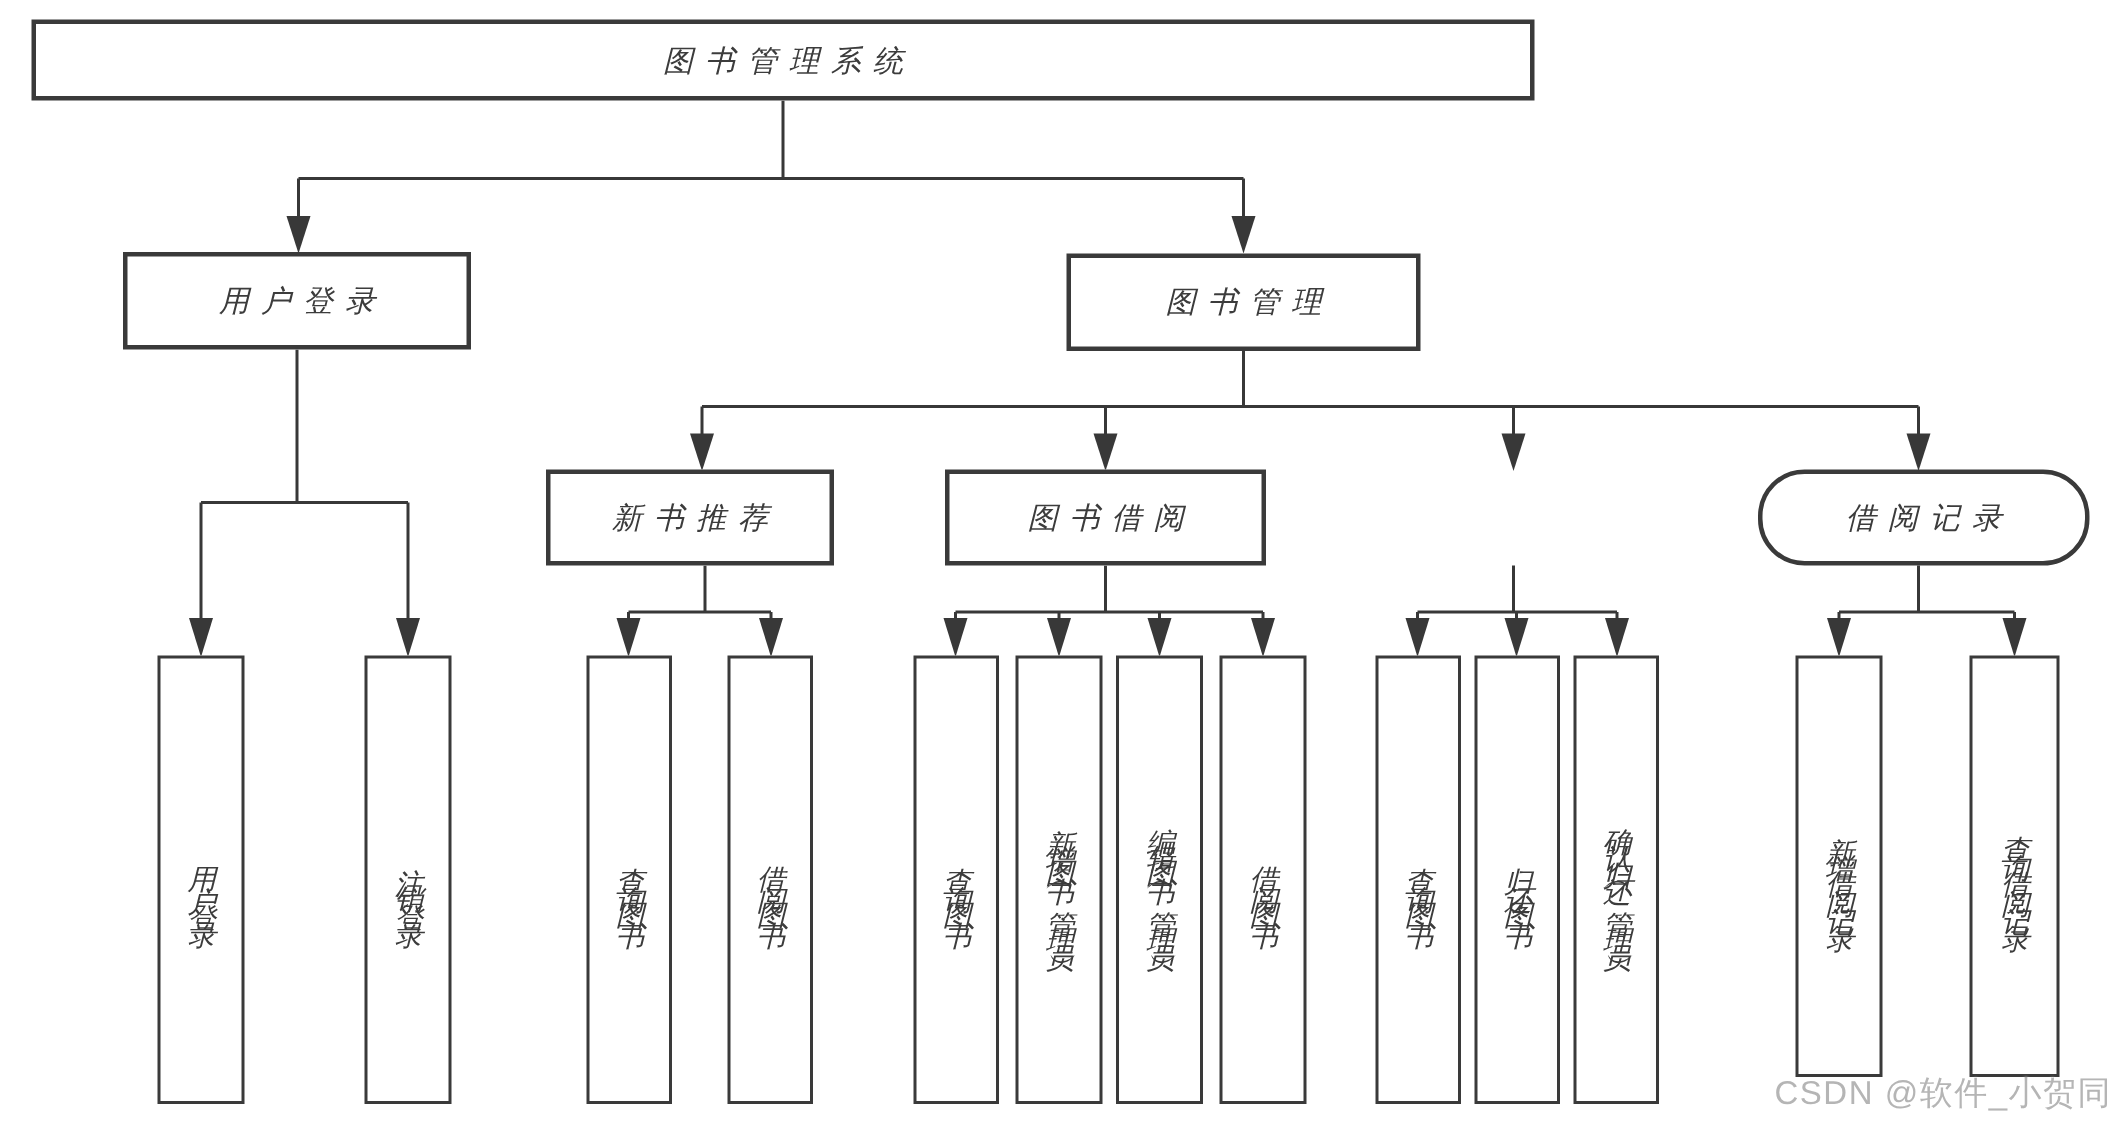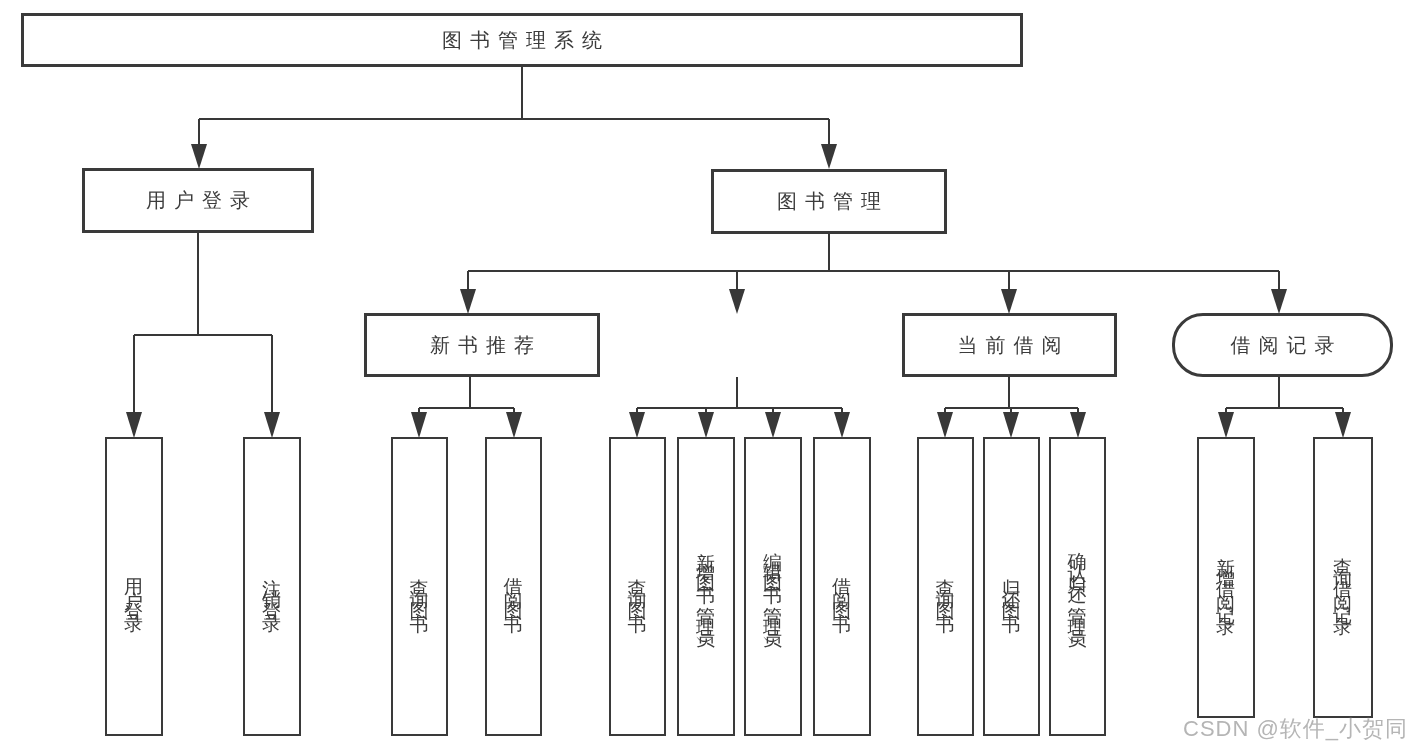--- a/index.html
+++ b/index.html
@@ -2,32 +2,32 @@
 <html><head>
 <meta charset="utf-8">
 <style>
   html,body{margin:0;padding:0;background:#ffffff;}
   body{font-family:"Liberation Sans","DejaVu Sans",sans-serif;}
   .canvas{position:relative;width:1405px;height:747px;background:#ffffff;overflow:hidden;}
   svg.connectors{position:absolute;left:0;top:0;width:1405px;height:747px;pointer-events:none;}
 
   .node{position:absolute;box-sizing:border-box;background:#ffffff;border:3px solid #3a3a3a;
         display:flex;align-items:center;justify-content:center;color:#3c3c3c;}
-  .node .label{white-space:nowrap;}
+  .node .label{white-space:nowrap;font-style:italic;}
   .h-label{font-size:20px;letter-spacing:8px;text-indent:8px;font-weight:500;}
 
   .leaf{border-width:2px;}
   .leaf .label{writing-mode:vertical-rl;font-size:19px;letter-spacing:12px;
                line-height:1;font-weight:500;}
   .leaf .label.long{letter-spacing:11px;}
 
   #n-root{left:21px;top:13px;width:1002px;height:54px;}
   #n-user-login{left:82px;top:168px;width:232px;height:65px;}
   #n-book-mgmt{left:711px;top:169px;width:236px;height:65px;text-align:center;}
-  #n-new-book{left:364px;top:313px;width:236px;height:64px;}
+  #n-new-book{left:364px;top:313px;width:192px;height:64px;}
   #n-book-borrow{left:630px;top:313px;width:214px;height:64px;}
   #n-current-borrow{left:902px;top:313px;width:215px;height:64px;}
   #n-borrow-record{left:1172px;top:313px;width:221px;height:64px;border-radius:31px;}
 
   .leaf{top:437px;height:299px;}
   #n-leaf-login{left:105px;width:58px;}
   #n-leaf-logout{left:243px;width:58px;}
   #n-leaf-rec-query{left:391px;width:57px;}
   #n-leaf-rec-borrow{left:485px;width:57px;}
   #n-leaf-bb-query{left:609px;width:57px;}
@@ -89,22 +89,22 @@
   <div class="node" id="n-user-login">
     <span class="label h-label">用户登录</span>
   </div>
   <div class="node" id="n-book-mgmt">
     <span class="label h-label">图书管理</span>
   </div>
 
   <div class="node" id="n-new-book">
     <span class="label h-label">新书推荐</span>
   </div>
-  <div class="node" id="n-current-borrow">
-    <span class="label h-label">当前借阅</span>
+  <div class="node" id="n-book-borrow">
+    <span class="label h-label">图书借阅</span>
   </div>
   <div class="node" id="n-borrow-record">
     <span class="label h-label">借阅记录</span>
   </div>
 
   <div class="node leaf" id="n-leaf-login">
     <span class="label">用户登录</span>
   </div>
   <div class="node leaf" id="n-leaf-logout">
     <span class="label">注销登录</span>

